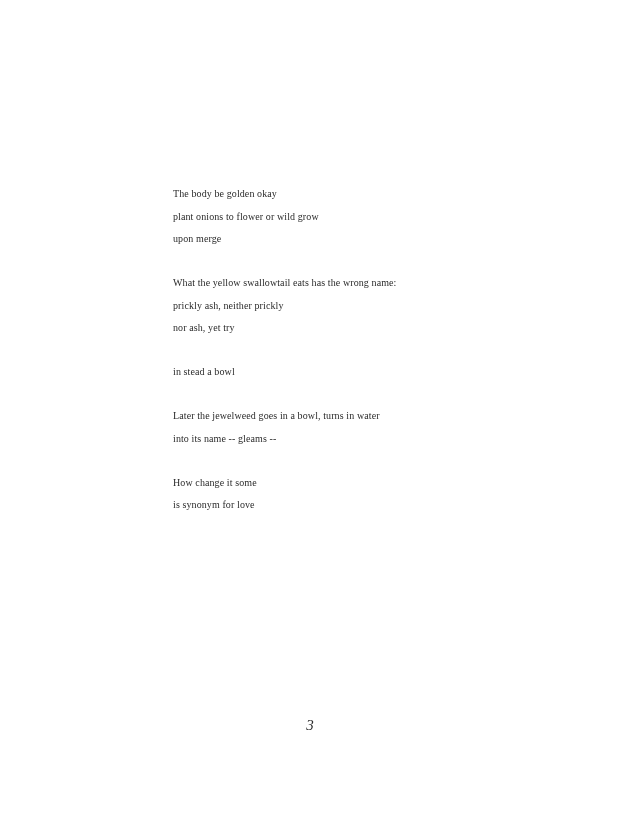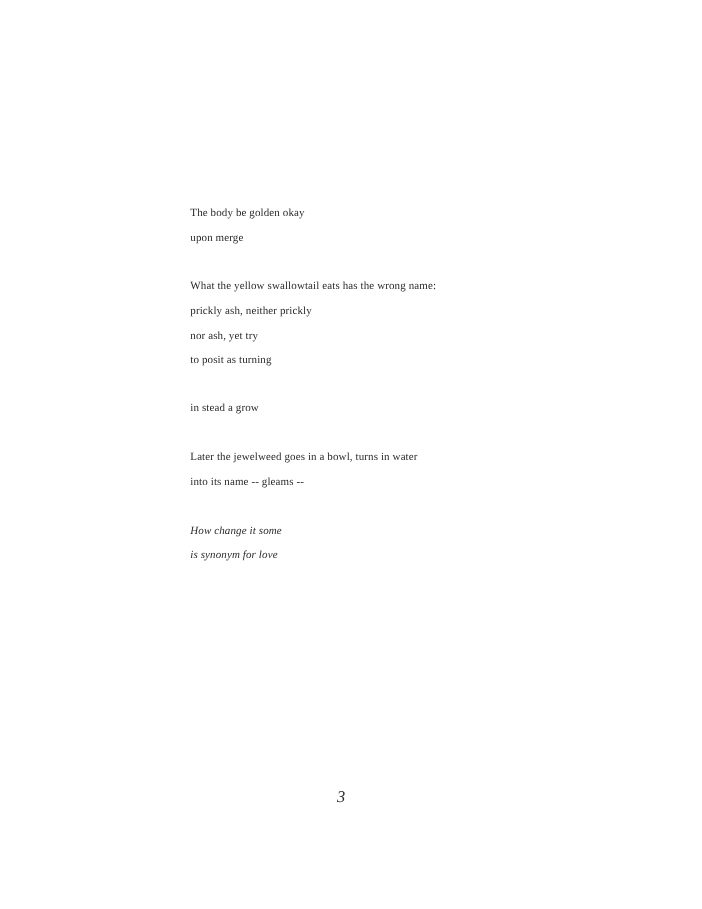--- a/index.html
+++ b/index.html
@@ -23,21 +23,20 @@
     font-size: 10px;
     line-height: 22.5px;
     letter-spacing: 0.1px;
     margin-top: 17px;
   }
   .stanza {
     margin: 0 0 21.5px 0;
   }
   .stanza:last-child {
     margin-bottom: 0;
-    font-style: italic;
   }
   .poem-line {
     white-space: pre-wrap;
   }
   .page-number {
     position: absolute;
     top: 714px;
     left: 0;
     width: 620px;
     text-align: center;
@@ -49,32 +48,32 @@
 </style>
 </head>
 <body>
 
 <div class="page">
 
   <div class="poem">
 
     <div class="stanza">
       <div class="poem-line">The body be golden okay</div>
+      <div class="poem-line">plant onions to flower or wild grow</div>
       <div class="poem-line">upon merge</div>
     </div>
 
     <div class="stanza">
       <div class="poem-line">What the yellow swallowtail eats has the wrong name:</div>
       <div class="poem-line">prickly ash, neither prickly</div>
       <div class="poem-line">nor ash, yet try</div>
-      <div class="poem-line">to posit as turning</div>
     </div>
 
     <div class="stanza">
-      <div class="poem-line">in stead a grow</div>
+      <div class="poem-line">in stead a bowl</div>
     </div>
 
     <div class="stanza">
       <div class="poem-line">Later the jewelweed goes in a bowl, turns in water</div>
       <div class="poem-line">into its name -- gleams --</div>
     </div>
 
     <div class="stanza">
       <div class="poem-line">How change it some</div>
       <div class="poem-line">is synonym for love</div>

